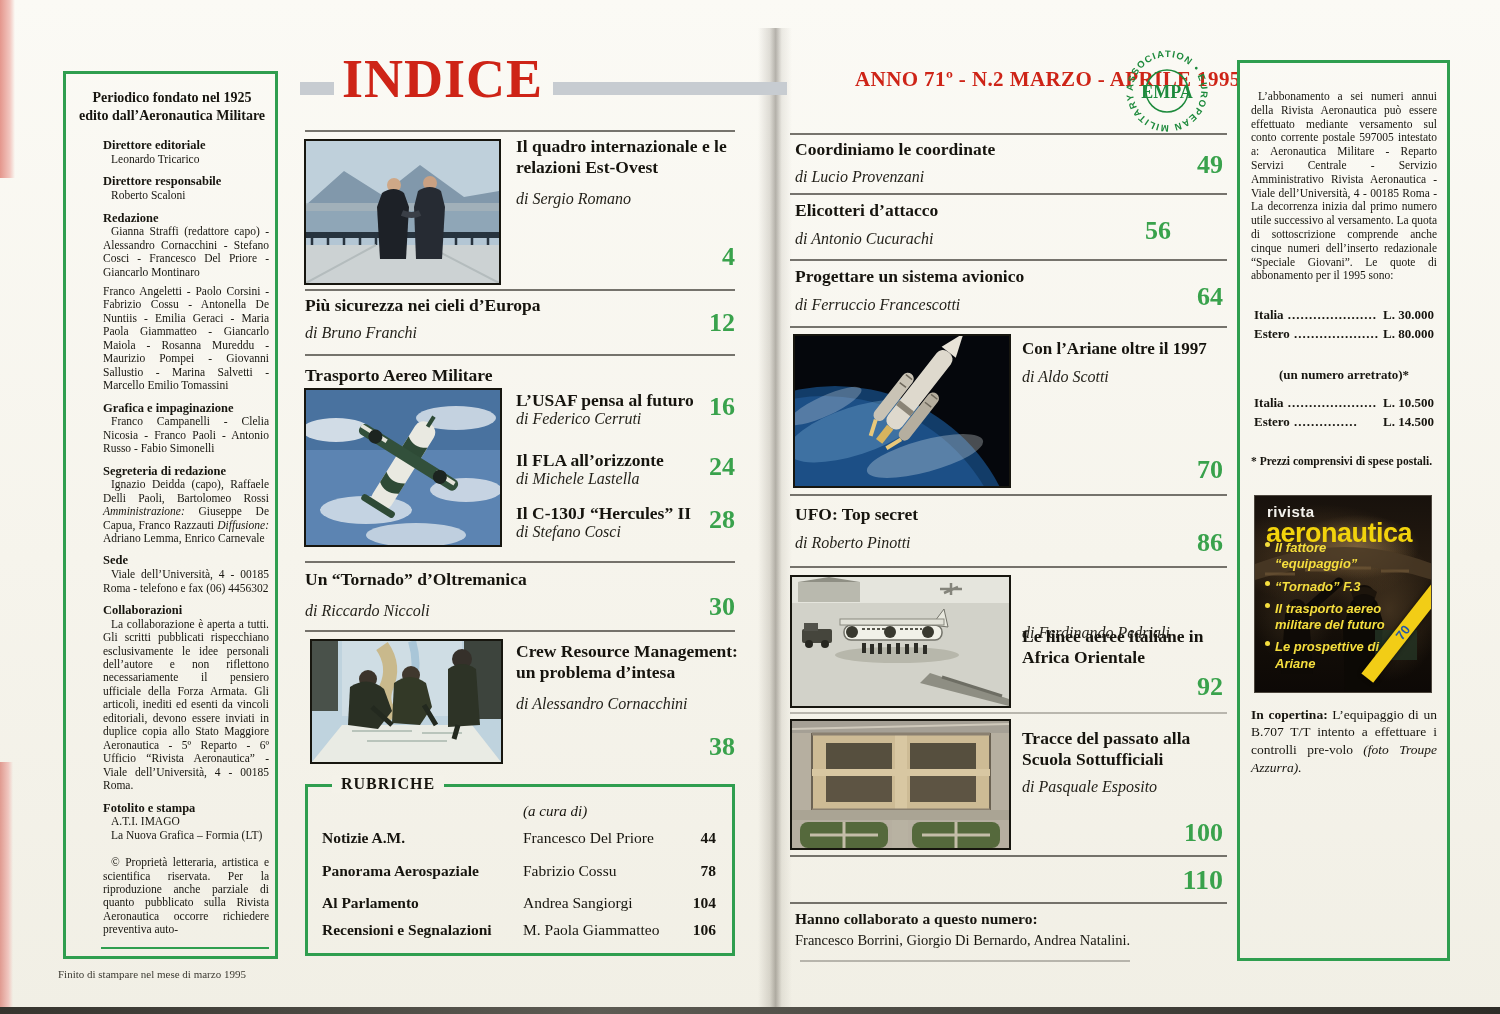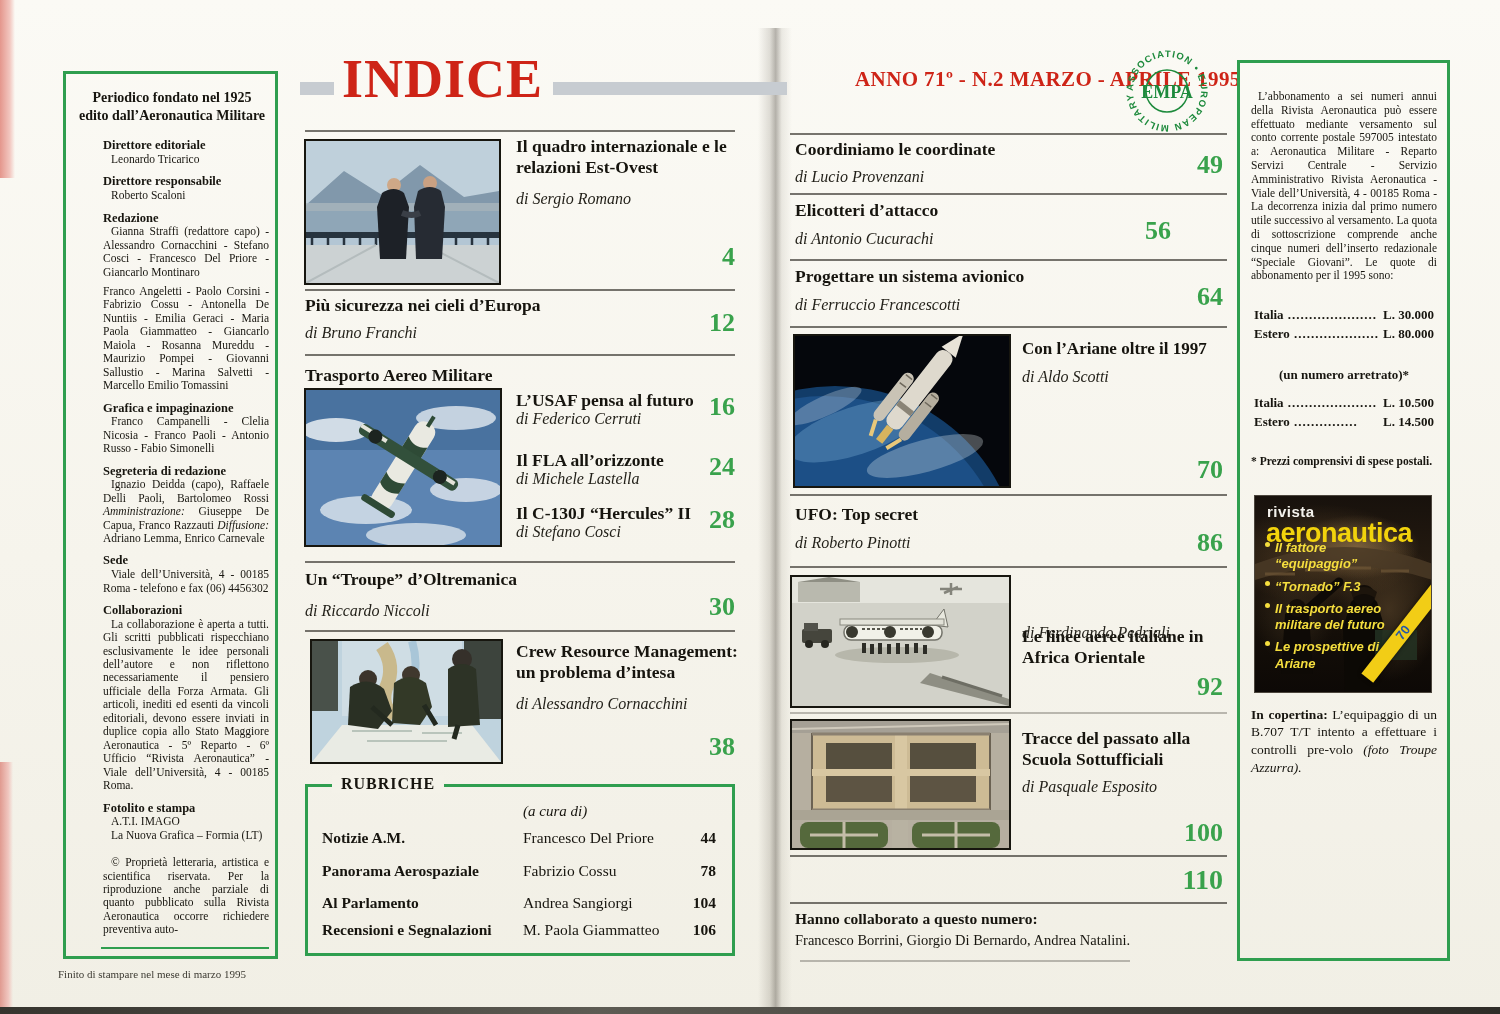--- a/index.html
+++ b/index.html
@@ -203,21 +203,21 @@
   <div class="author" style="left:516px;top:410px;">di Federico Cerruti</div>
   <div class="pnum" style="left:690px;top:392px;width:45px;">16</div>
   <div class="title" style="left:516px;top:450px;width:230px;">Il FLA all’orizzonte</div>
   <div class="author" style="left:516px;top:470px;">di Michele Lastella</div>
   <div class="pnum" style="left:690px;top:452px;width:45px;">24</div>
   <div class="title" style="left:516px;top:503px;width:230px;">Il C-130J “Hercules” II</div>
   <div class="author" style="left:516px;top:523px;">di Stefano Cosci</div>
   <div class="pnum" style="left:690px;top:505px;width:45px;">28</div>
   <div class="rule" style="left:305px;top:561px;width:430px;"></div>
 
-  <div class="title" style="left:305px;top:569px;width:320px;">Un “Troupe” d’Oltremanica</div>
+  <div class="title" style="left:305px;top:569px;width:320px;">Un “Tornado” d’Oltremanica</div>
   <div class="author" style="left:305px;top:602px;">di Riccardo Niccoli</div>
   <div class="pnum" style="left:690px;top:592px;width:45px;">30</div>
   <div class="rule" style="left:305px;top:630px;width:430px;"></div>
 
   <div class="photo" style="left:310px;top:639px;width:193px;height:125px;">
     <svg viewBox="0 0 189 121" preserveAspectRatio="none">
       <rect width="189" height="121" fill="#bfd3de"></rect>
       <rect x="30" y="0" width="120" height="75" fill="#cfdde4"></rect>
       <path d="M70,5 q14,20 4,42 q-6,18 8,28" stroke="#c9b98c" stroke-width="14" fill="none"></path>
       <path d="M100,0 q8,26 -2,50" stroke="#a9c6d8" stroke-width="8" fill="none"></path>

